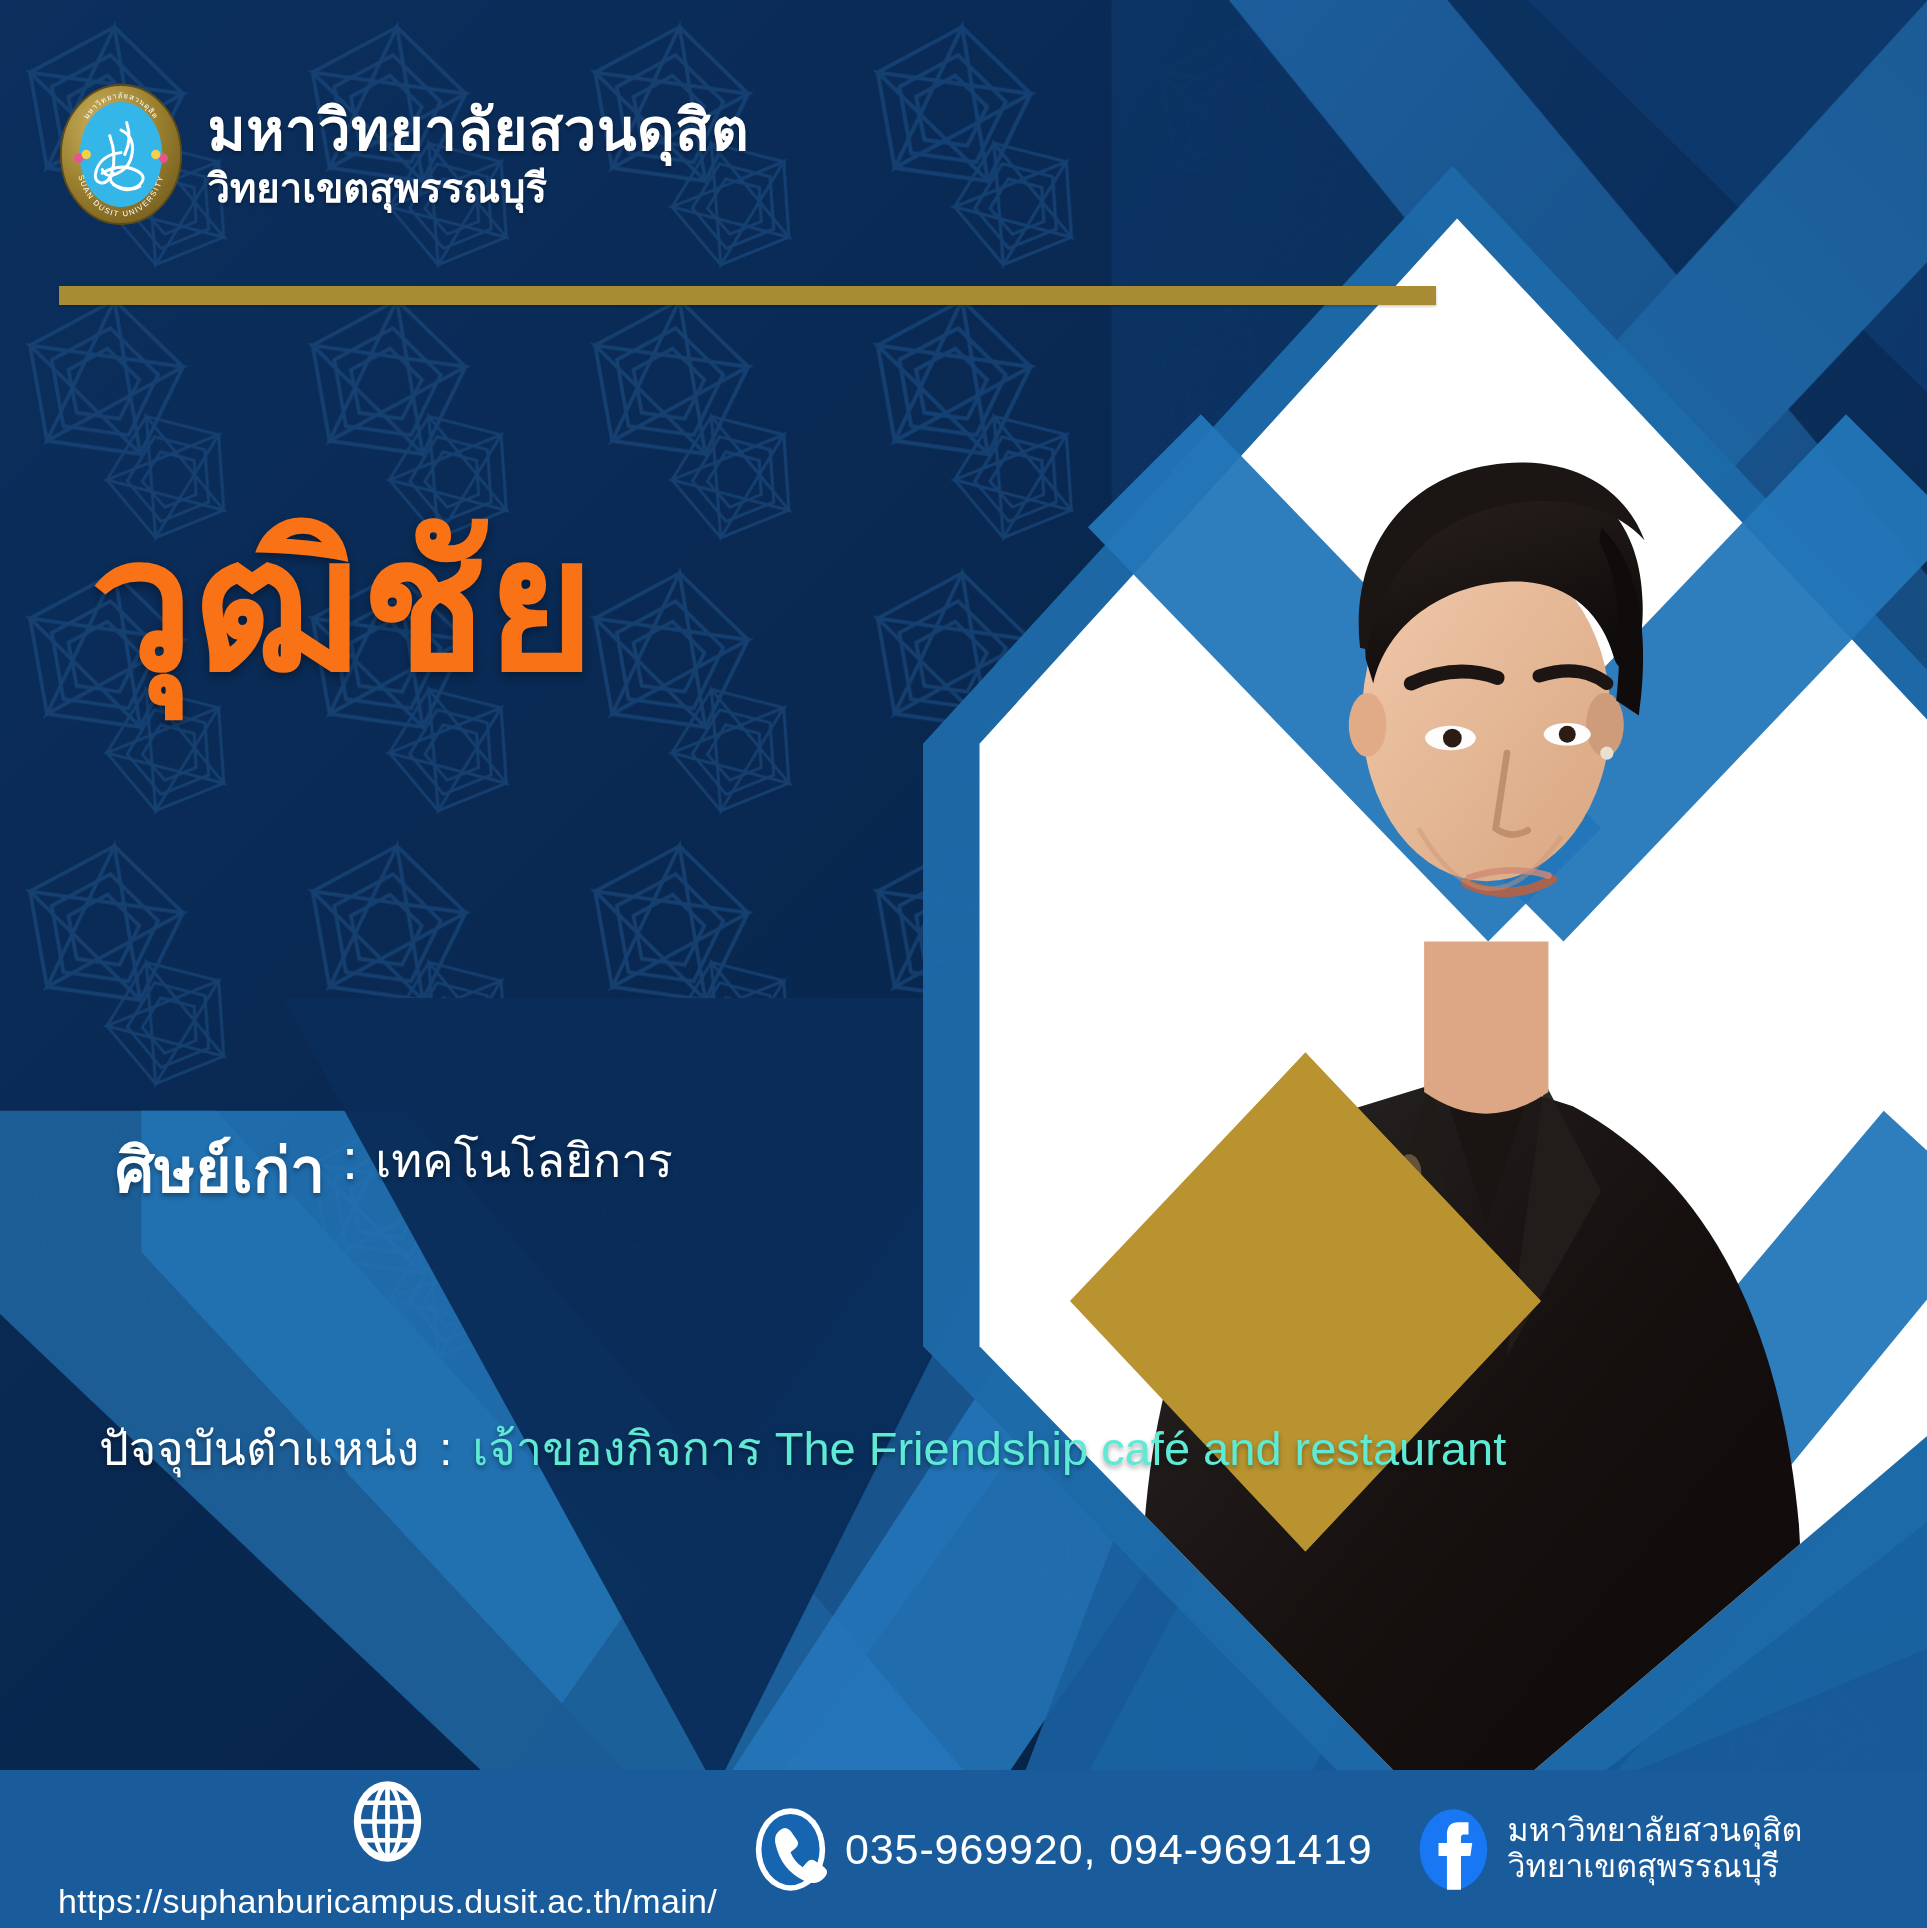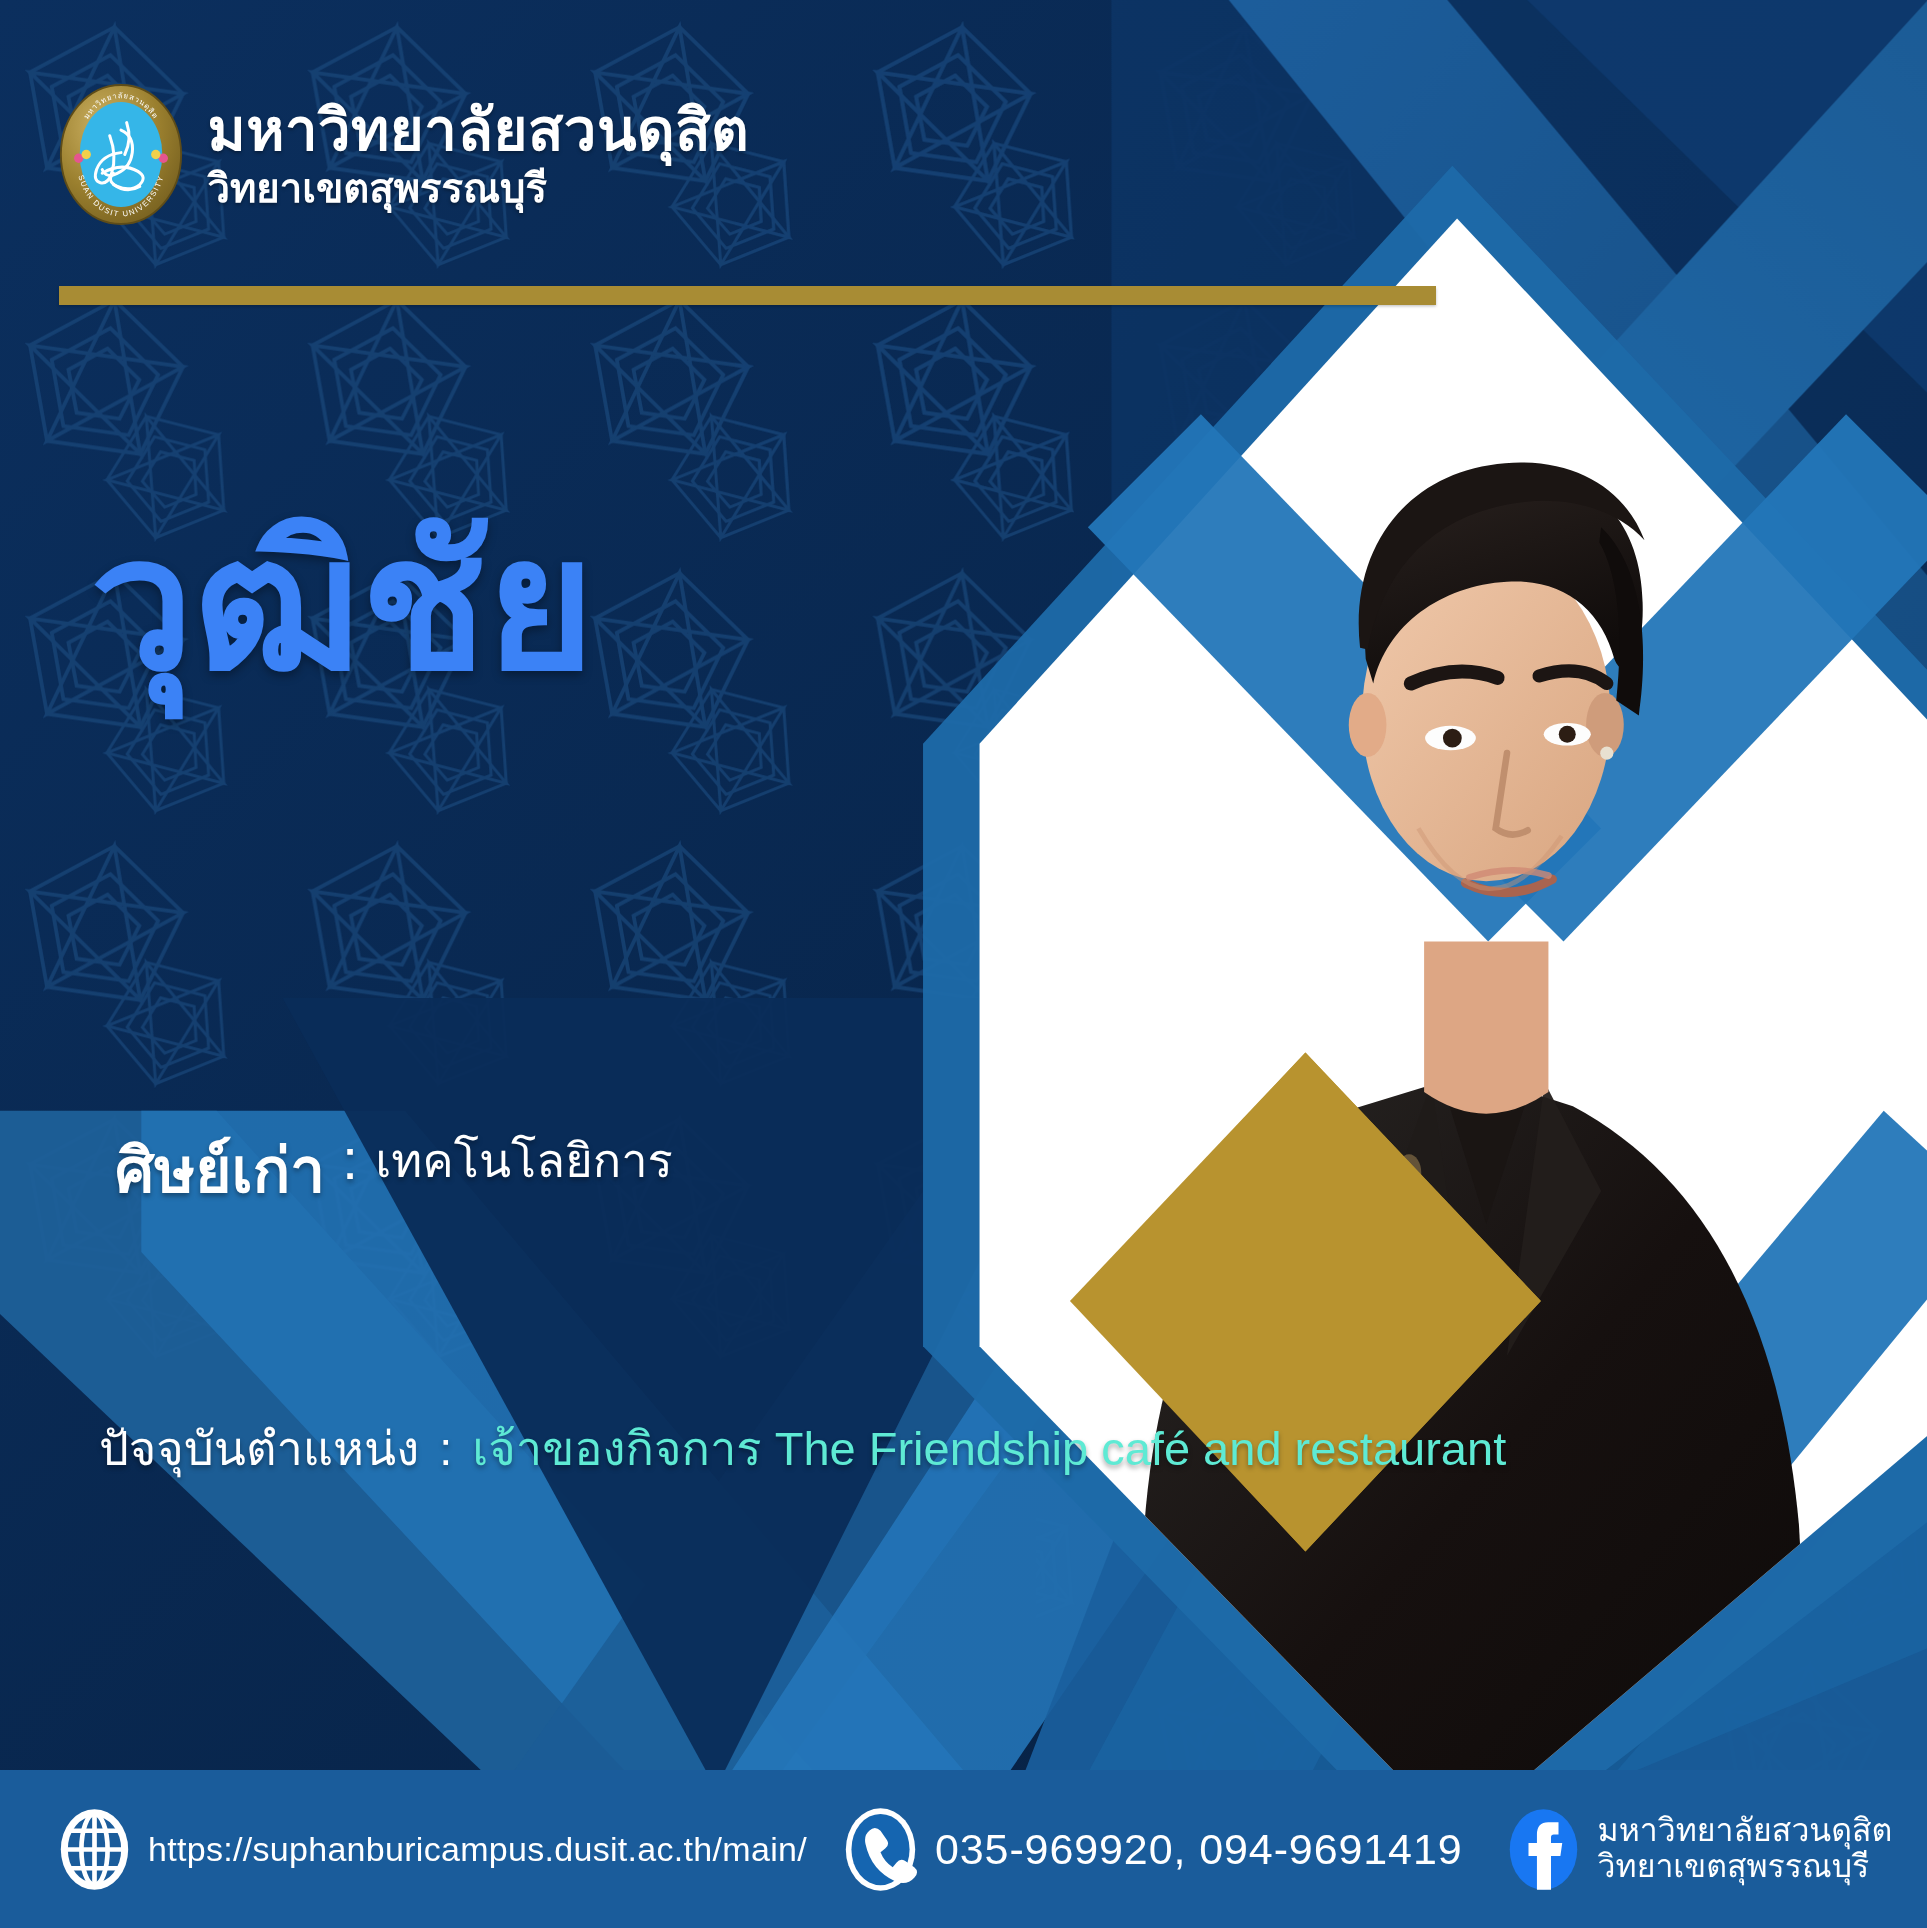--- a/index.html
+++ b/index.html
@@ -19,22 +19,22 @@
   #uni-name{color:#ffffff;font-size:58px;font-weight:700;letter-spacing:0.5px;
             text-shadow:0 1.9px 3.8px rgba(0,0,0,.35);white-space:nowrap;}
   #campus-name{color:#ffffff;font-size:40px;font-weight:700;margin-top:9.4px;
             text-shadow:0 1.9px 3.8px rgba(0,0,0,.35);white-space:nowrap;}
 
   #gold-rule{position:absolute;left:59px;top:286px;width:1377px;height:19px;
              background:#a88c34;z-index:40;box-shadow:0 1.9px 2.8px rgba(0,0,0,.25);}
 
   
   #name-first{position:absolute;left:90px;top:513px;z-index:45;
-     color:#3b82f6;font-size:185px;font-weight:700;line-height:1;
-     text-shadow:0 3.8px 9.4px rgba(0,0,0,.35);white-space:nowrap;font-family:Liberation Serif, serif;}
+     color:#f97316;font-size:185px;font-weight:700;line-height:1;
+     text-shadow:0 3.8px 9.4px rgba(0,0,0,.35);white-space:nowrap;}
   #name-last{position:absolute;left:394px;top:725px;z-index:45;
      color:#c9a23a;font-size:98px;font-weight:700;line-height:1;
      text-shadow:0 2.8px 6.6px rgba(0,0,0,.3);white-space:nowrap;}
 
   
   #alumni-row{position:absolute;left:99px;top:1121px;z-index:45;display:flex;align-items:flex-start;gap:17px;margin-left:16px;}
   #alumni-label{color:#ffffff;font-size:62px;font-weight:700;white-space:nowrap;
                 text-shadow:0 2.8px 5.6px rgba(0,0,0,.35);}
   #alumni-colon{color:#ffffff;font-size:58px;font-weight:400;padding-top:3.8px;
                 text-shadow:0 2.8px 5.6px rgba(0,0,0,.35);}
@@ -51,21 +51,21 @@
 
   
   #footer{position:absolute;left:0;right:0;bottom:0;height:158px;background:#1a5c9b;z-index:60;
           display:flex;align-items:center;padding-left:58px;gap:0;}
   .fitem{display:flex;align-items:center;gap:17px;}
   .fic{flex:0 0 auto;display:block;}
   .ftxt{color:#ffffff;font-size:34px;white-space:nowrap;letter-spacing:0.3px;}
   .ftxt.big{font-size:43px;letter-spacing:0.9px;}
   .ftwo{display:flex;flex-direction:column;line-height:1.12;}
   .ftwo span{color:#fff;font-size:32px;white-space:nowrap;}
-  #fi-web{margin-right:36px;}
+  #fi-web{margin-right:36px;flex-direction:column;}
   #fi-phone{margin-right:43px;}
   #fi-fb{margin-right:43px;}
 </style>
 </head>
 <body>
 
 <div id="poster">
 
   <svg class="layer" viewBox="0 0 2047 2048" width="1928" height="1928" preserveAspectRatio="none">
     <defs>

